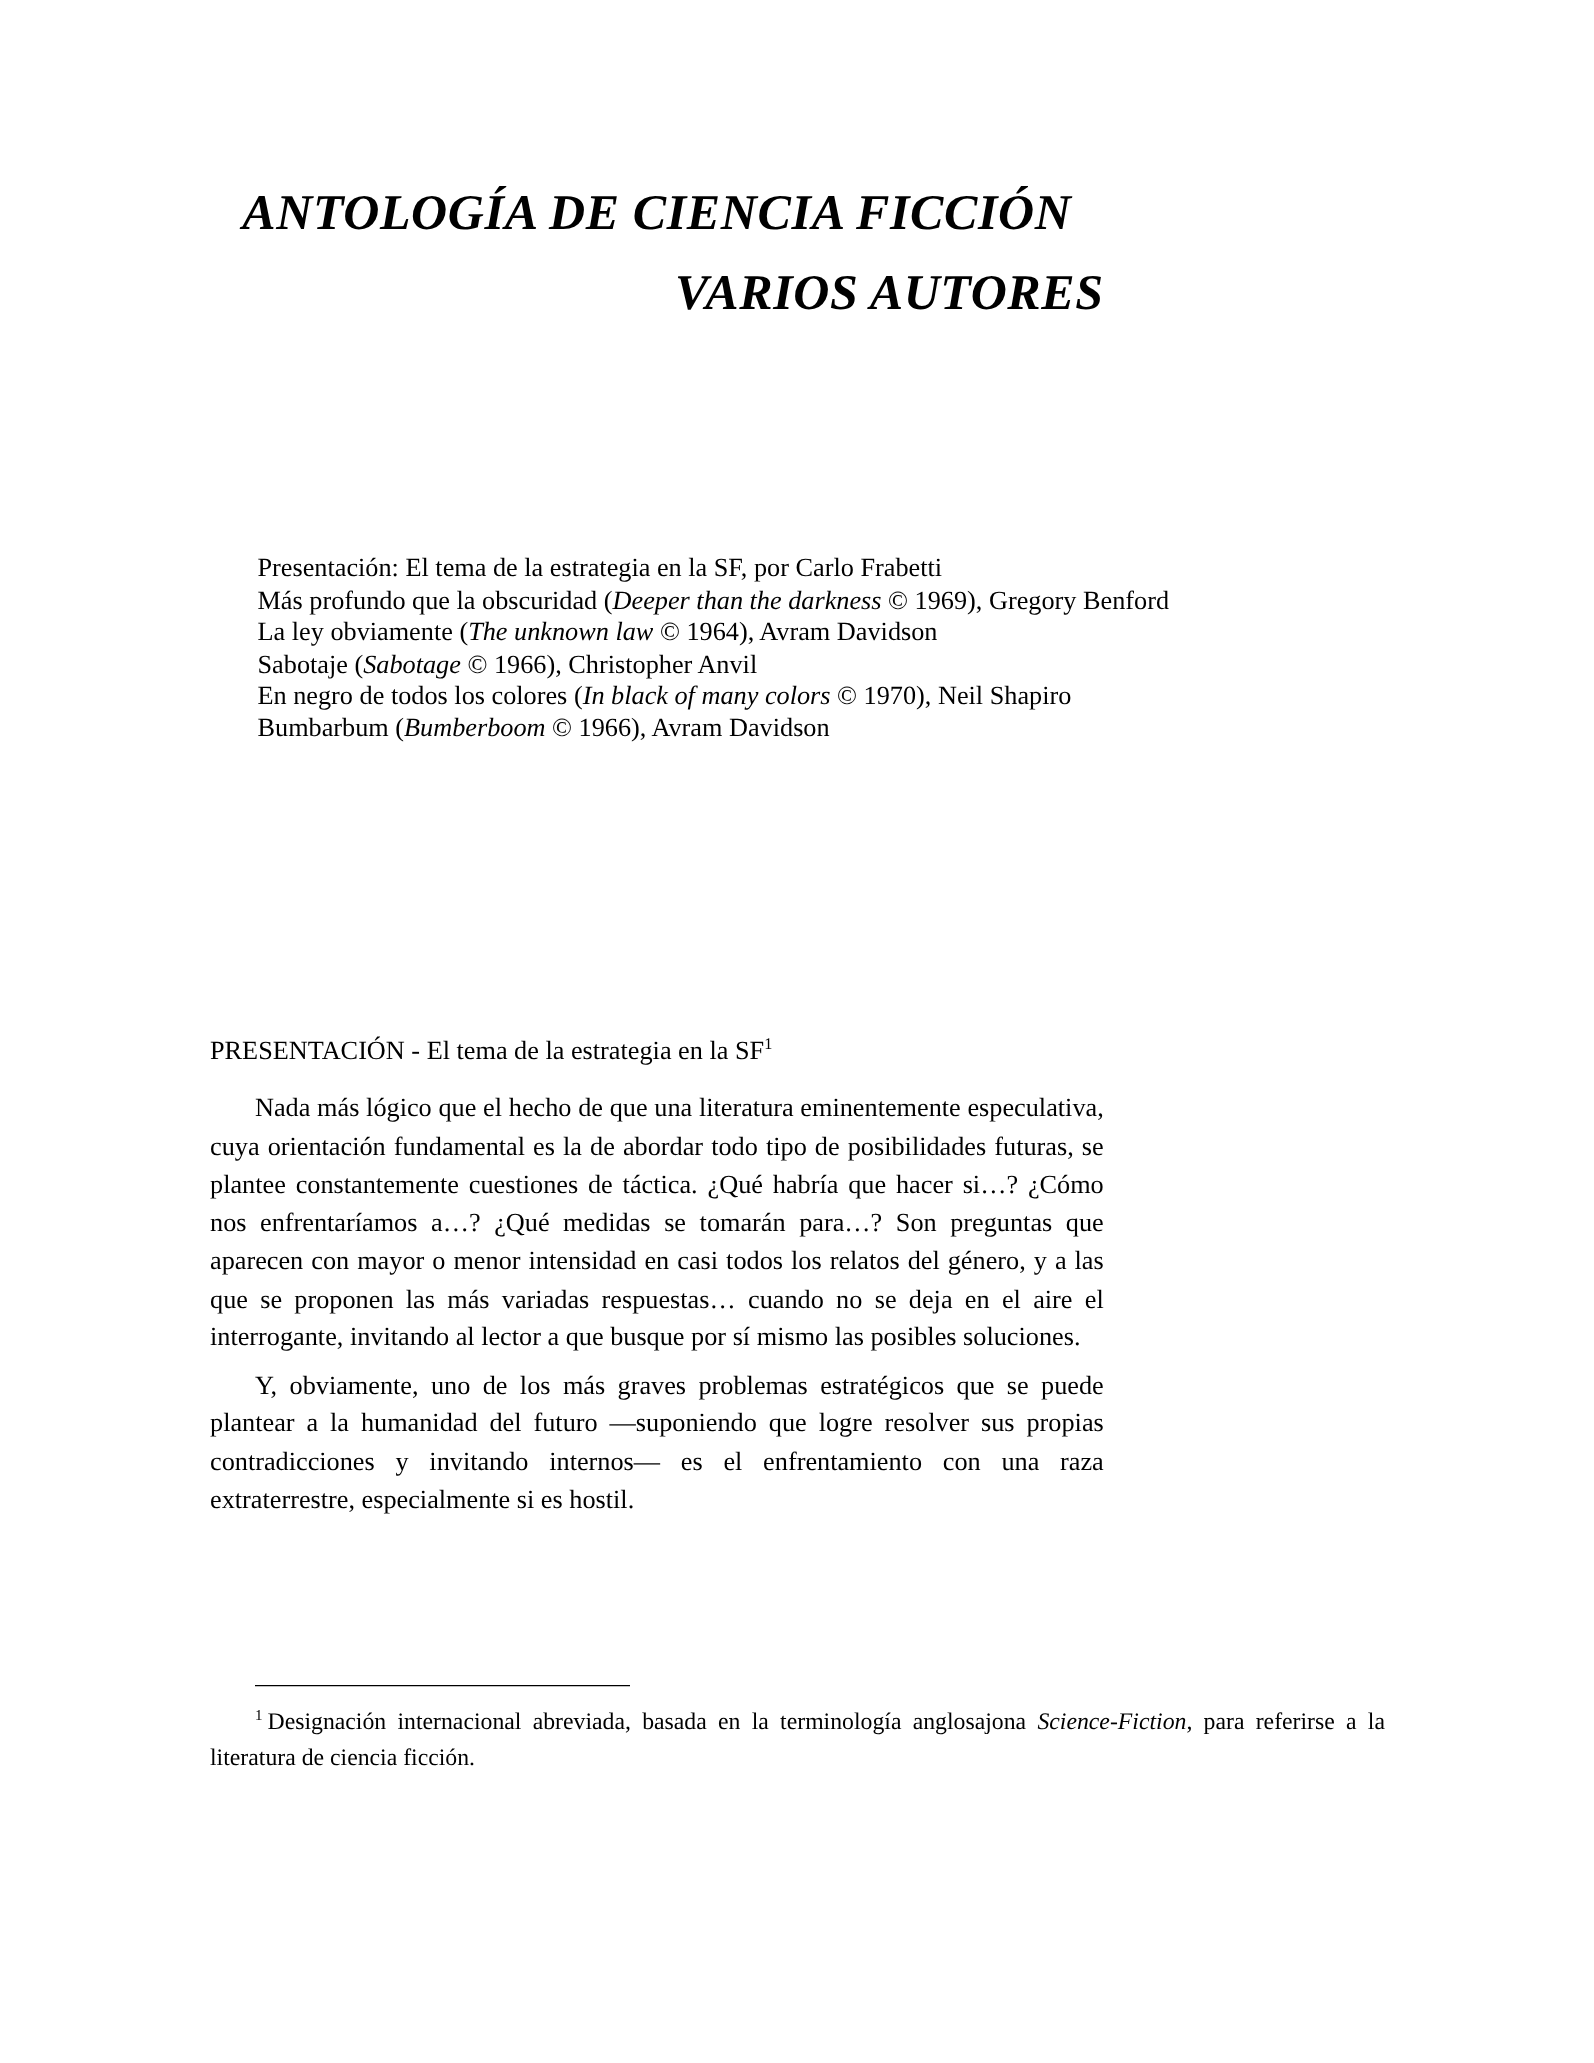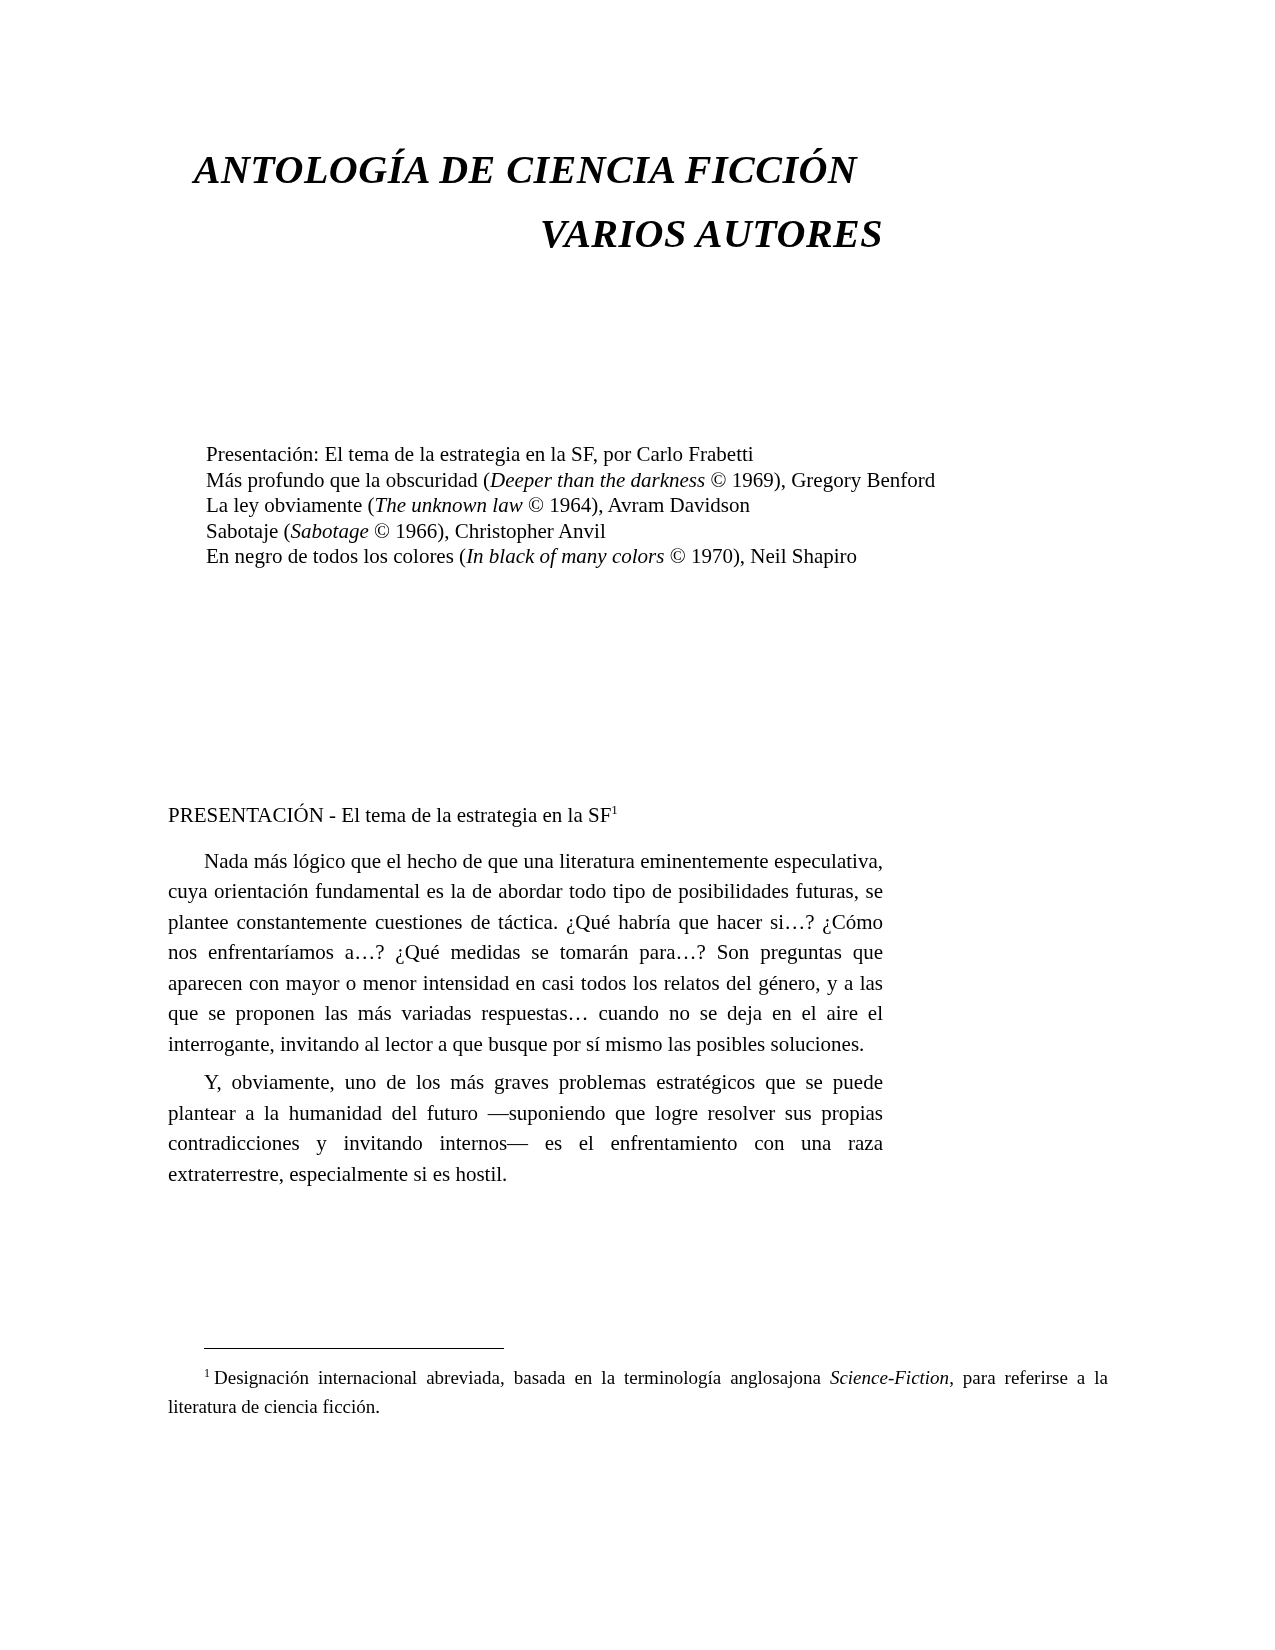--- a/index.html
+++ b/index.html
@@ -151,20 +151,23 @@
       </li>
       <li class="index-item">
         <span>La ley obviamente (</span><span class="orig-title">The unknown law</span><span> © 1964), Avram Davidson</span>
       </li>
       <li class="index-item">
         <span>Sabotaje (</span><span class="orig-title">Sabotage</span><span> © 1966), Christopher Anvil</span>
       </li>
       <li class="index-item">
         <span>En negro de todos los colores (</span><span class="orig-title">In black of many colors</span><span> © 1970), Neil Shapiro</span>
       </li>
+      <li class="index-item">
+        <span>Bumbarbum (</span><span class="orig-title">Bumberboom</span><span> © 1966), Avram Davidson</span>
+      </li>
     </ul>
   </div>
 
   <div class="presentation-section">
     <div class="section-heading"><span>PRESENTACIÓN - El tema de la estrategia en la SF</span><sup>1</sup></div>
     <p class="body-par">Nada más lógico que el hecho de que una literatura eminentemente especulativa, cuya orientación fundamental es la de abordar todo tipo de posibilidades futuras, se plantee constantemente cuestiones de táctica. ¿Qué habría que hacer si…? ¿Cómo nos enfrentaríamos a…? ¿Qué medidas se tomarán para…? Son preguntas que aparecen con mayor o menor intensidad en casi todos los relatos del género, y a las que se proponen las más variadas respuestas… cuando no se deja en el aire el interrogante, invitando al lector a que busque por sí mismo las posibles soluciones.</p>
     <p class="body-par">Y, obviamente, uno de los más graves problemas estratégicos que se puede plantear a la humanidad del futuro —suponiendo que logre resolver sus propias contradicciones y invitando internos— es el enfrentamiento con una raza extraterrestre, especialmente si es hostil.</p>
   </div>
 
   <div class="footnote-area">

